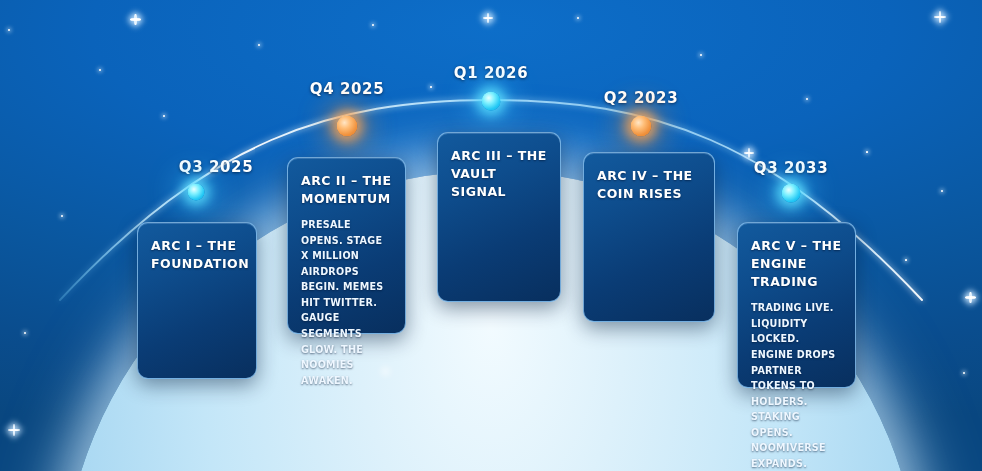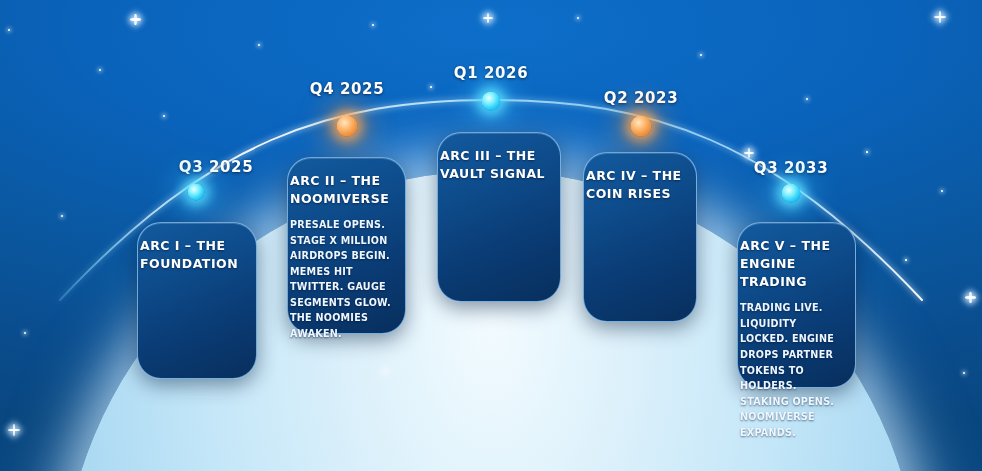--- a/index.html
+++ b/index.html
@@ -43,25 +43,25 @@
     box-shadow:0 0 12px 5px rgba(90,225,255,.85),0 0 28px 12px rgba(60,190,255,.45);}
   .node.orange{background:radial-gradient(circle at 38% 34%,#ffe6c6 0%,#ffbe78 30%,#f0913c 66%,#df7d29 100%);
     box-shadow:0 0 12px 5px rgba(255,165,80,.8),0 0 28px 12px rgba(245,140,45,.4);}
 
   .qlabel{position:absolute;transform:translateX(-50%);
     color:#ffffff;font-size:15px;font-weight:bold;letter-spacing:.6px;
     white-space:nowrap;text-shadow:0 1px 3px rgba(0,25,60,.75);}
 
   
   .card{position:absolute;box-sizing:border-box;
-    border-radius:24px;
+    border-radius:11px;
     border:1px solid rgba(150,205,250,.75);
     background:linear-gradient(157deg,#125a9e 0%,#0e4d8d 30%,#0a3c75 64%,#082f5e 100%);
     box-shadow:0 6px 20px rgba(3,25,55,.45), inset 0 1px 0 rgba(180,220,255,.22);
-    padding:14px 13px 12px 2px;}
+    padding:14px 13px 12px 13px;}
   .card h3{margin:0 0 9px 0;color:#ffffff;font-size:12.5px;font-weight:bold;
     line-height:1.45;letter-spacing:.5px;text-shadow:0 1px 2px rgba(0,20,50,.6);}
   .card p{margin:0;color:#eef7ff;font-size:9.6px;font-weight:bold;
     line-height:1.62;letter-spacing:.25px;text-shadow:0 1px 2px rgba(0,20,50,.55);}
 </style>
 </head>
 <body>
 
 <div id="stage">
 
@@ -135,29 +135,29 @@
   <div class="node orange" style="left:347px;top:126px;width:21px;height:21px;"></div>
   <div class="node cyan" style="left:491px;top:101px;width:19px;height:19px;"></div>
   <div class="node orange" style="left:641px;top:126px;width:21px;height:21px;"></div>
   <div class="node cyan" style="left:791px;top:193px;width:19px;height:19px;"></div>
 
   <div class="card" style="left:137px;top:222px;width:120px;height:157px;">
     <h3>ARC I – THE FOUNDATION</h3>
   </div>
 
   <div class="card" style="left:287px;top:157px;width:119px;height:177px;">
-    <h3>ARC II – THE NOOMIVERSE</h3>
+    <h3>ARC II – THE MOMENTUM</h3>
     <p>PRESALE OPENS. STAGE X MILLION AIRDROPS BEGIN. MEMES HIT TWITTER. GAUGE SEGMENTS GLOW. THE NOOMIES AWAKEN.</p>
   </div>
 
   <div class="card" style="left:437px;top:132px;width:124px;height:170px;">
     <h3>ARC III – THE VAULT SIGNAL</h3>
   </div>
 
-  <div class="card" style="left:583px;top:152px;width:114px;height:170px;">
+  <div class="card" style="left:583px;top:152px;width:132px;height:170px;">
     <h3>ARC IV – THE COIN RISES</h3>
   </div>
 
   <div class="card" style="left:737px;top:222px;width:119px;height:166px;">
     <h3>ARC V – THE ENGINE TRADING</h3>
     <p>TRADING LIVE. LIQUIDITY LOCKED. ENGINE DROPS PARTNER TOKENS TO HOLDERS. STAKING OPENS. NOOMIVERSE EXPANDS.</p>
   </div>
 
 </div>
 

